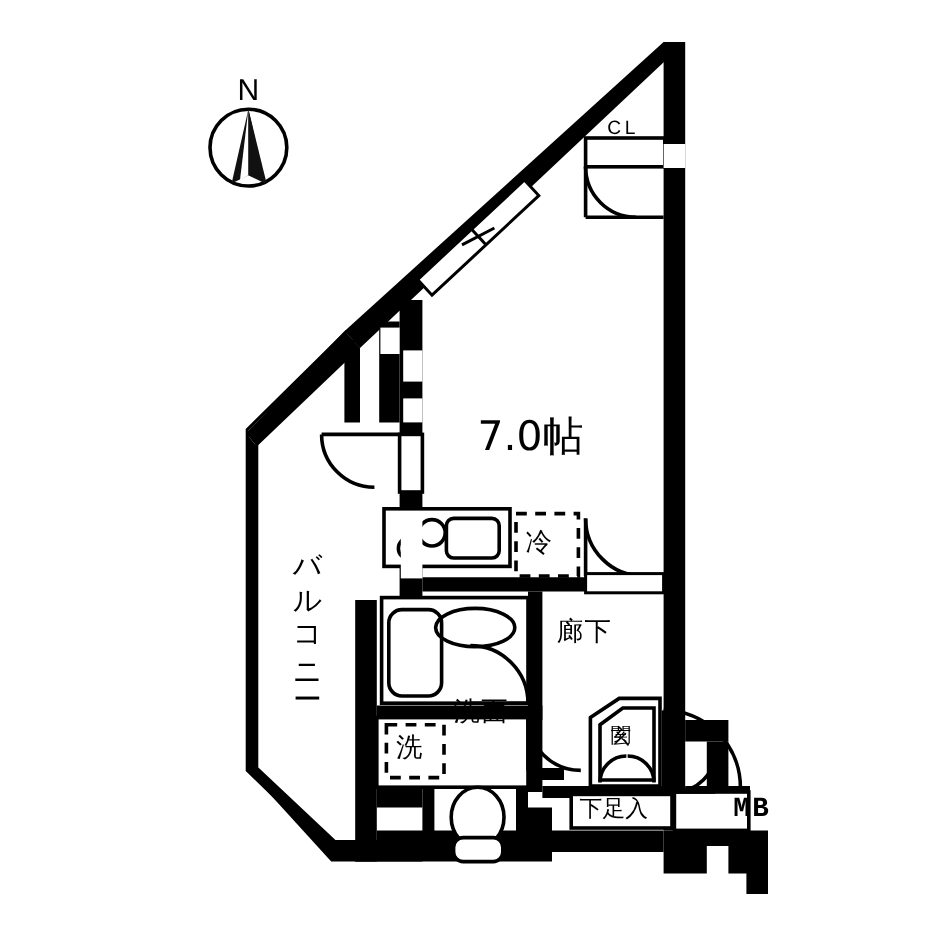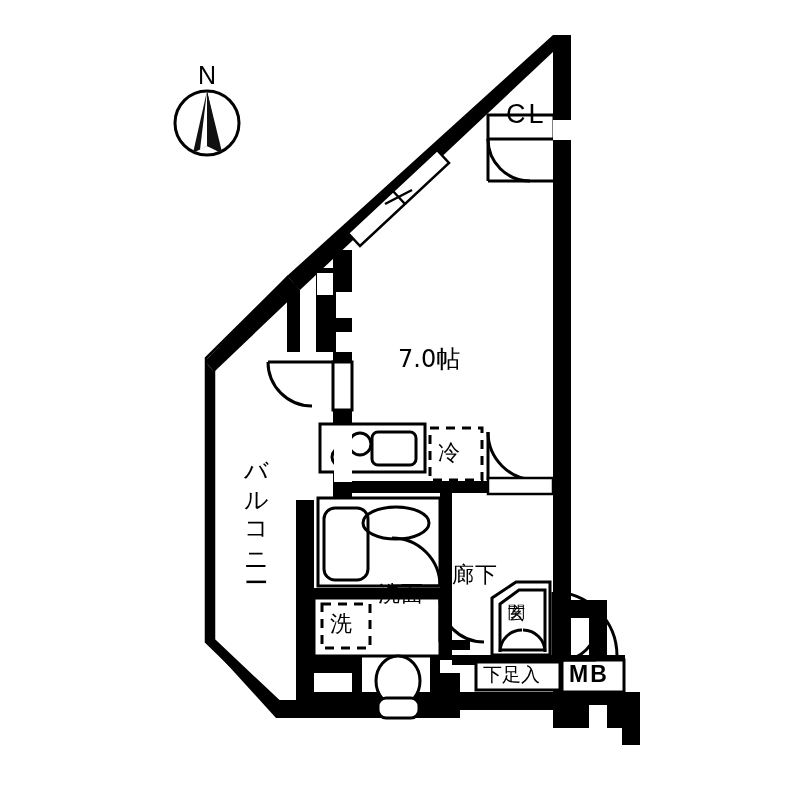--- a/index.html
+++ b/index.html
@@ -34,21 +34,21 @@
     white-space: pre;
     line-height: 1.05;
   }
   .lbl-room {
     font-size: 34px;
     letter-spacing: 1px;
     text-align: center;
   }
   .lbl-room .sub {
     display: block;
-    font-size: 24px;
+    font-size: 34px;
     letter-spacing: 0px;
     text-align: center;
   }
   .lbl-mid {
     font-size: 22px;
     letter-spacing: 1px;
   }
   .lbl-small {
     font-size: 19px;
     letter-spacing: 0px;
@@ -60,29 +60,30 @@
     letter-spacing: 4px;
   }
   .lbl-vert-small {
     font-size: 17px;
     writing-mode: vertical-rl;
     text-orientation: upright;
     letter-spacing: 1px;
     line-height: 1;
   }
   .lbl-latin {
-    font-size: 27px;
+    font-size: 16px;
     letter-spacing: 3px;
     font-family: "Liberation Sans", sans-serif;
   }
   .lbl-mb {
     font-size: 23px;
     letter-spacing: 2px;
     font-weight: bold;
-    font-family: Liberation Sans, sans-serif;
+    font-family: Liberation Mono, monospace;
+    margin-left: 42px;
   }
   .lbl-n {
     font-size: 25px;
     font-family: "Liberation Sans", sans-serif;
   }
 </style>
 </head>
 <body>
 
 <div id="plan-root">
@@ -269,21 +270,21 @@
   </svg>
 
   <div class="lbl lbl-n" style="left:198px; top:62px;">N</div>
 
   <div class="lbl lbl-room" style="left:398px; top:276px;">
     <span class="sub">7.0帖</span>
   </div>
 
   <div class="lbl lbl-vert" style="left:243px; top:444px;">バルコニー</div>
 
-  <div class="lbl lbl-mid" style="left:452px; top:515px;margin-top:48px;">廊下</div>
+  <div class="lbl lbl-mid" style="left:464px; top:515px;">廊下</div>
 
   <div class="lbl lbl-vert-small" style="left:508px; top:590px;">玄関</div>
 
   <div class="lbl lbl-mid" style="left:378px; top:582px;">洗面</div>
 
   <div class="lbl lbl-latin" style="left:506px; top:100px;">CL</div>
 
   <div class="lbl lbl-mid" style="left:330px; top:612px;">洗</div>
 
   <div class="lbl lbl-mid" style="left:438px; top:441px;">冷</div>

